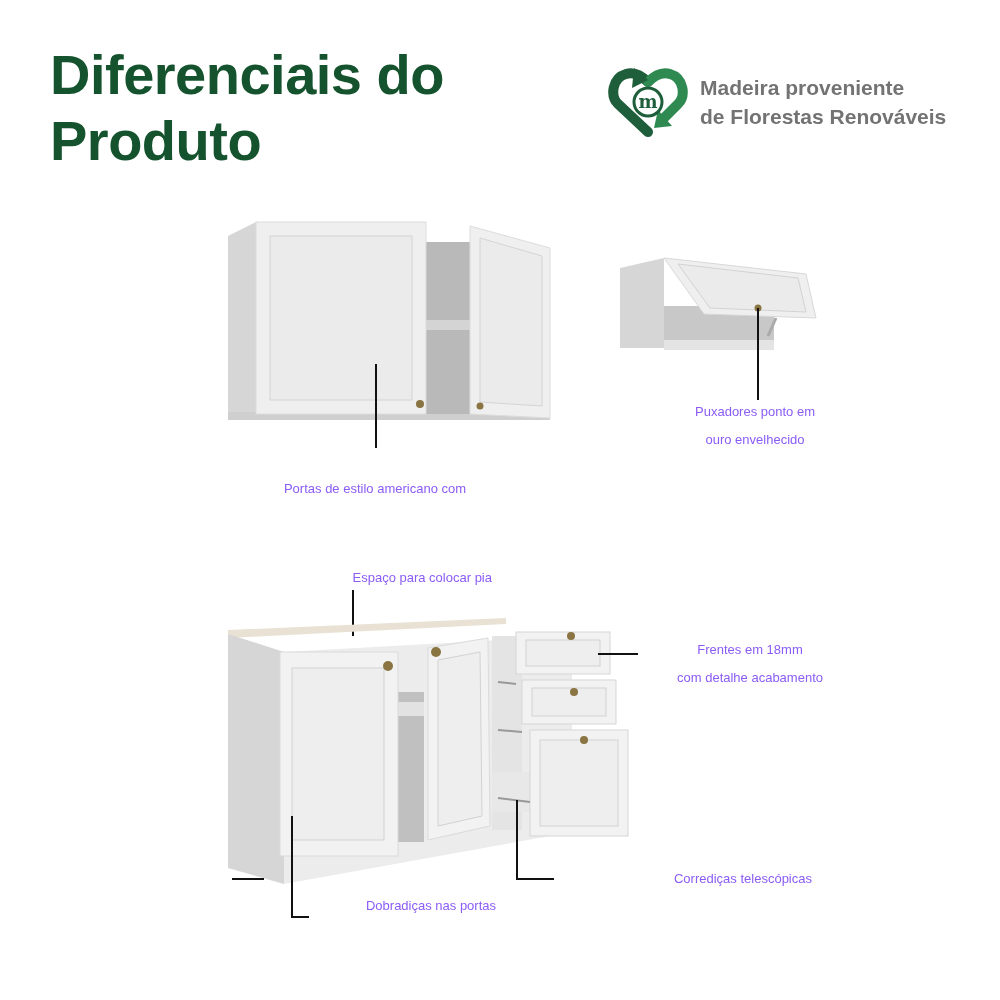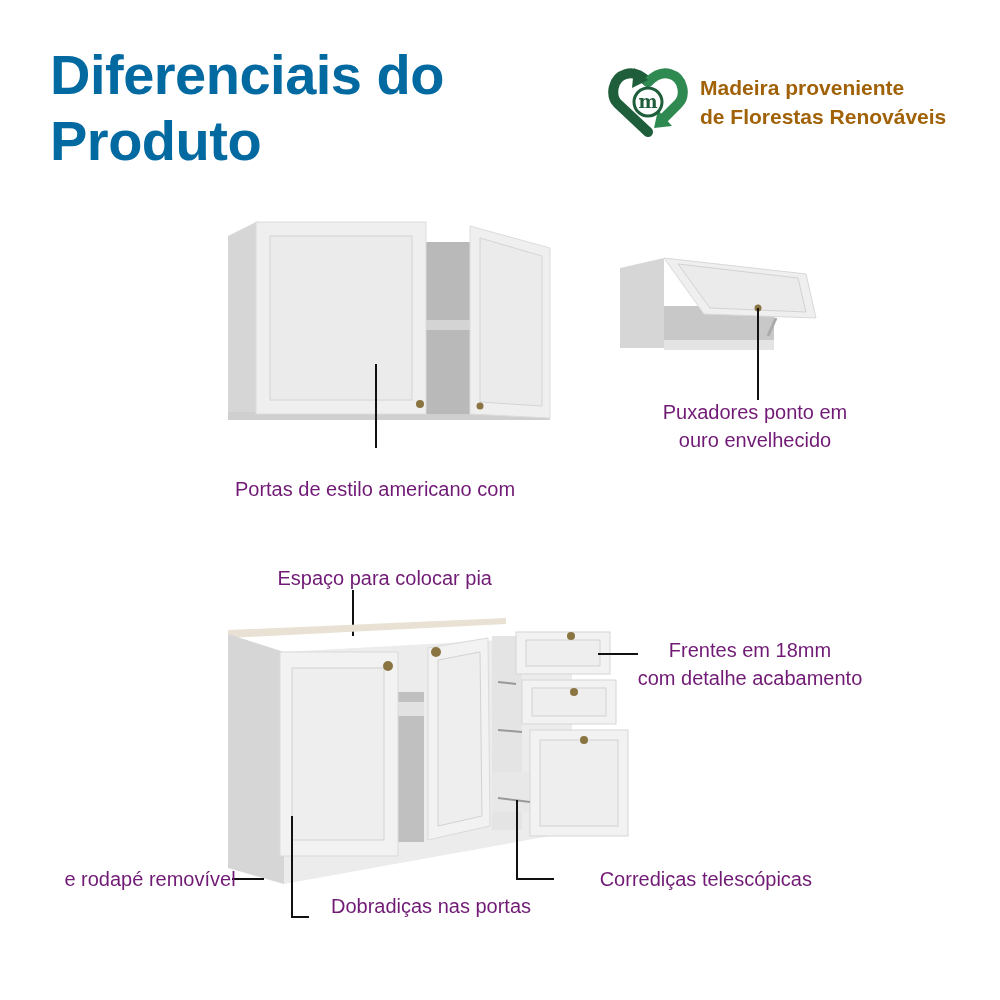--- a/index.html
+++ b/index.html
@@ -1,20 +1,20 @@
 <!DOCTYPE html>
 <html><head>
 <meta charset="utf-8">
 <style>
   html,body{margin:0;padding:0;background:#fff;}
   body{width:1000px;height:1000px;position:relative;overflow:hidden;font-family:"Liberation Sans","DejaVu Sans",sans-serif;color:#2b2b2b;}
-  .title{position:absolute;left:50px;top:42px;font-size:56px;line-height:66px;font-weight:700;color:#0369a1;letter-spacing:-0.5px;margin:0;}
+  .title{position:absolute;left:50px;top:42px;font-size:56px;line-height:66px;font-weight:700;color:#14532d;letter-spacing:-0.5px;margin:0;}
   .badge{position:absolute;left:608px;top:66px;display:flex;align-items:center;}
-  .badge-text{margin-left:12px;font-size:21px;line-height:29px;font-weight:700;color:#a16207;}
-  .label{position:absolute;font-size:20px;line-height:28px;color:#701a75;text-align:center;white-space:nowrap;}
+  .badge-text{margin-left:12px;font-size:21px;line-height:29px;font-weight:700;color:#737373;}
+  .label{position:absolute;font-size:13px;line-height:28px;color:#8b5cf6;text-align:center;white-space:nowrap;}
   .line{position:absolute;background:#111;}
   svg{display:block;}
   .illus{position:absolute;}
 </style>
 </head>
 <body>
 
 <h1 class="title">
   <span>Diferenciais do</span><br>
   <span>Produto</span>
@@ -109,21 +109,20 @@
 </div>
 
 <div class="line" style="left:598px;top:653px;width:40px;height:2px;"></div>
 <div class="label" style="left:620px;top:636px;width:260px;">
   <div>Frentes em 18mm</div>
   <div>com detalhe acabamento</div>
 </div>
 
 <div class="line" style="left:232px;top:878px;width:32px;height:2px;"></div>
 <div class="label" style="left:40px;top:865px;width:220px;">
-  <div>e rodapé removível</div>
 </div>
 
 <div class="line" style="left:291px;top:816px;width:2px;height:102px;"></div>
 <div class="line" style="left:291px;top:916px;width:18px;height:2px;"></div>
 <div class="label" style="left:306px;top:892px;width:250px;">
   <div>Dobradiças nas portas</div>
 </div>
 
 <div class="line" style="left:516px;top:800px;width:2px;height:80px;"></div>
 <div class="line" style="left:516px;top:878px;width:38px;height:2px;"></div>

